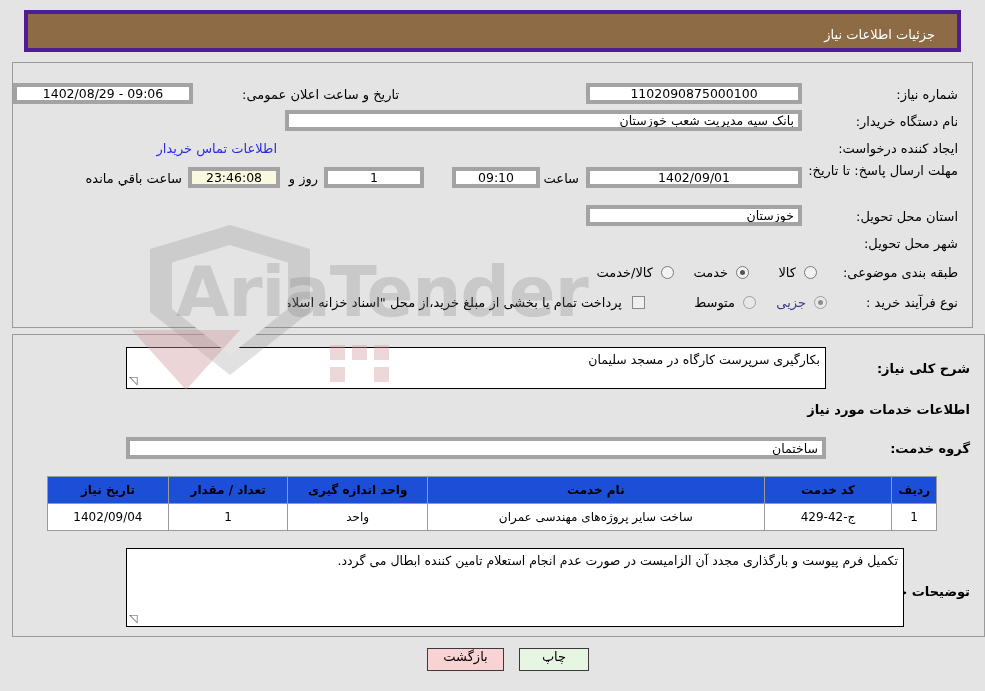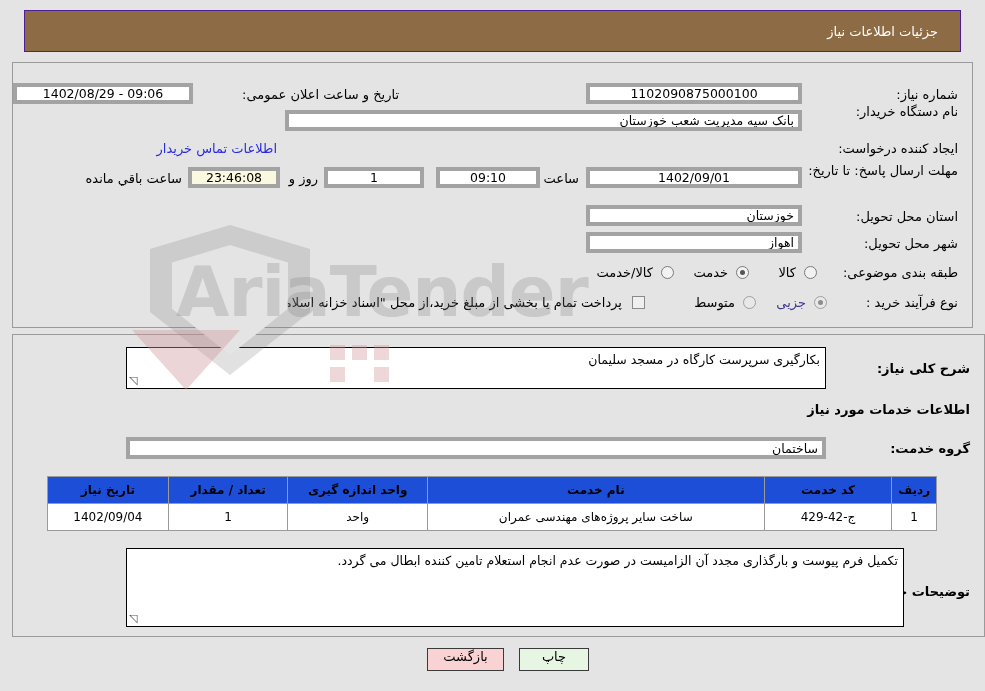--- a/index.html
+++ b/index.html
@@ -80,21 +80,21 @@
   }
 
   
   .header-bar {
     position: absolute;
     left: 24px;
     top: 10px;
     width: 937px;
     height: 42px;
     background: #8d6b44;
-    border: 1px solid #4c1d95;
+    border: 4px solid #4c1d95;
     box-sizing: border-box;
     color: #ffffff;
     display: flex;
     align-items: center;
     justify-content: flex-start;
     padding-right: 0;
   }
   .header-title {
     font-size: 13px;
     color: #fff;
@@ -269,54 +269,51 @@
     <span class="lbl" style="right:14px; top:24px;">شماره نیاز:</span>
     <div class="fld center" style="right:170px; top:20px; width:216px; height:21px;">
       <span style="direction:ltr;">1102090875000100</span>
     </div>
 
     <span class="lbl" style="right:573px; top:24px;">تاریخ و ساعت اعلان عمومی:</span>
     <div class="fld center" style="right:779px; top:20px; width:180px; height:21px;">
       <span style="direction:ltr;">1402/08/29 - 09:06</span>
     </div>
 
-    <span class="lbl" style="right:14px; top:41px;margin-left:9px;">نام دستگاه خریدار:</span>
+    <span class="lbl" style="right:14px; top:51px;margin-left:9px;">نام دستگاه خریدار:</span>
     <div class="fld" style="right:170px; top:47px; width:517px; height:21px;">
       <span>بانک سپه مدیریت شعب خوزستان</span>
     </div>
 
     <span class="lbl" style="right:14px; top:78px;">ایجاد کننده درخواست:</span>
     <span class="linkish" style="right:695px; top:78px;">اطلاعات تماس خریدار</span>
 
     <span class="lbl" style="right:14px; top:100px; width:150px; line-height:16px; white-space:normal;">مهلت ارسال پاسخ: تا تاریخ:</span>
     <div class="fld center" style="right:170px; top:104px; width:216px; height:21px;">
       <span style="direction:ltr;">1402/09/01</span>
     </div>
     <span class="lbl" style="right:393px; top:108px;">ساعت</span>
-    <div class="fld center" style="right:432px; top:104px; width:104px; height:21px;">
+    <div class="fld center" style="right:432px; top:104px; width:88px; height:21px;">
       <span style="direction:ltr;">09:10</span>
     </div>
     <div class="fld center" style="right:548px; top:104px; width:100px; height:21px;">
       <span style="direction:ltr;">1</span>
     </div>
     <span class="lbl" style="right:654px; top:108px;">روز و</span>
     <div class="fld center yellow" style="right:692px; top:104px; width:92px; height:21px;">
       <span style="direction:ltr;">23:46:08</span>
     </div>
     <span class="lbl" style="right:790px; top:108px;text-align:right;">ساعت باقي مانده</span>
 
     <span class="lbl" style="right:14px; top:146px;">استان محل تحویل:</span>
     <div class="fld" style="right:170px; top:142px; width:216px; height:21px;">
       <span>خوزستان</span>
     </div>
 
     <span class="lbl" style="right:14px; top:173px;">شهر محل تحویل:</span>
-    <div class="fld" style="right:170px; top:169px; width:216px; height:21px;">
-      <span>اهواز</span>
-    </div>
 
     <span class="lbl" style="right:14px; top:202px;">طبقه بندی موضوعی:</span>
     <span class="radio" style="right:155px; top:203px;"></span>
     <span class="lbl" style="right:176px; top:202px;">کالا</span>
     <span class="radio on" style="right:223px; top:203px;"></span>
     <span class="lbl" style="right:244px; top:202px;">خدمت</span>
     <span class="radio" style="right:298px; top:203px;"></span>
     <span class="lbl" style="right:319px; top:202px;">کالا/خدمت</span>
 
     <span class="lbl" style="right:14px; top:232px;">نوع فرآیند خرید :</span>

